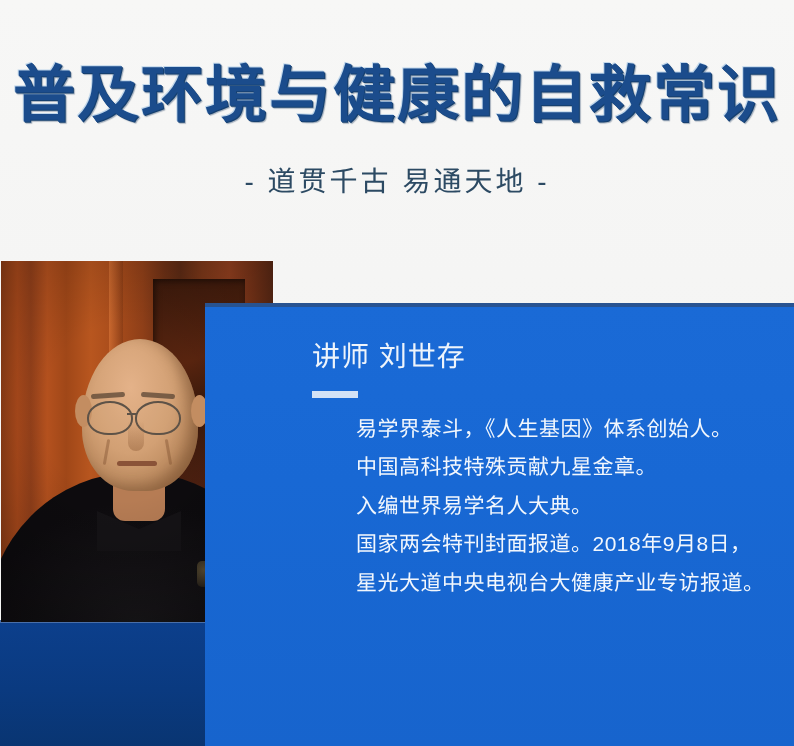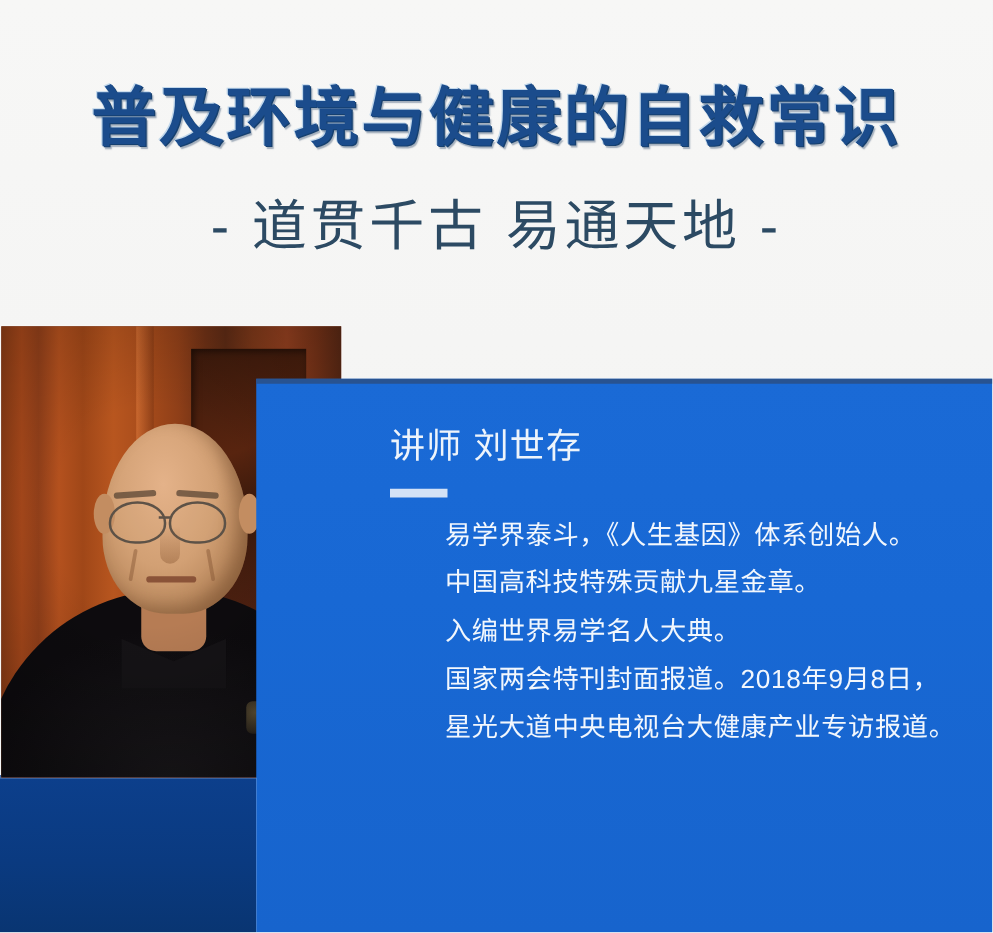--- a/index.html
+++ b/index.html
@@ -32,39 +32,39 @@
     width: 794px;
     height: 240px;
   }
 
   .main-title {
     position: absolute;
     left: 0;
     top: 56px;
     width: 794px;
     text-align: center;
-    font-size: 52px;
+    font-size: 62px;
     line-height: 78px;
     font-weight: 700;
     letter-spacing: 2px;
     color: #1b4c8c;
     text-shadow:
        1px 1px 0 #16406f,
        2px 2px 1px rgba(10,40,80,0.35),
       -1px -1px 0 rgba(150,190,225,0.55);
     white-space: nowrap;
   }
 
   .sub-title {
     position: absolute;
     left: 0;
     top: 158px;
     width: 794px;
     text-align: center;
-    font-size: 44px;
+    font-size: 28px;
     line-height: 48px;
     font-weight: 400;
     letter-spacing: 3px;
     color: #2c4a63;
     white-space: nowrap;
   }
 
   
   .left-plate {
     position: absolute;

